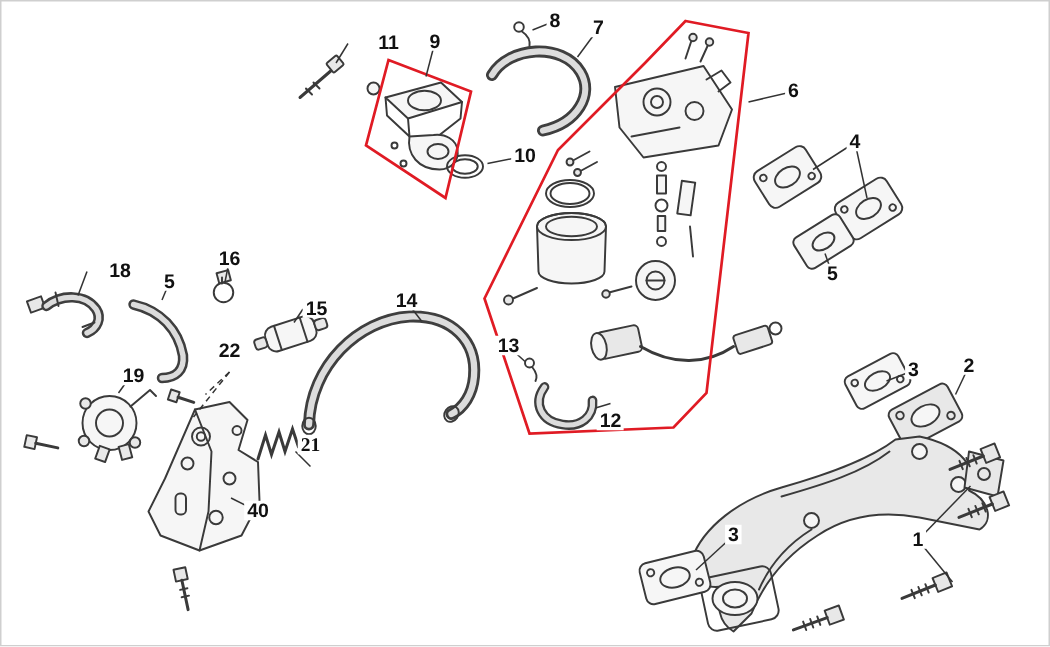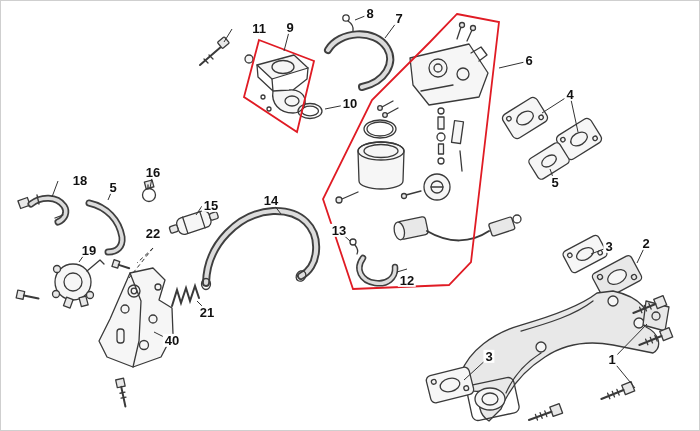--- a/index.html
+++ b/index.html
@@ -328,16 +328,16 @@
       <div class="callout" style="left: 231px; top: 28px; margin-left: 27px;">11</div>
       <div class="callout" style="left: 406px; top: 280px;">12</div>
       <div class="callout" style="left: 338px; top: 230px;">13</div>
       <div class="callout" style="left: 270px; top: 200px;">14</div>
       <div class="callout" style="left: 210px; top: 205px;">15</div>
       <div class="callout" style="left: 152px; top: 172px;">16</div>
       <div class="callout" style="left: 112px; top: 187px;">5</div>
       <div class="callout" style="left: 57px; top: 180px; margin-left: 22px;">18</div>
       <div class="callout" style="left: 88px; top: 250px;">19</div>
       <div class="callout" style="left: 171px; top: 340px;">40</div>
-      <div class="callout" style="left: 206px; top: 312px;">21</div>
+      <div class="callout" style="left: 206px; top: 296px; font-family: Liberation Serif, serif;">21</div>
       <div class="callout" style="left: 152px; top: 233px;">22</div>
     </div>
 </div>
 
 </body></html>

